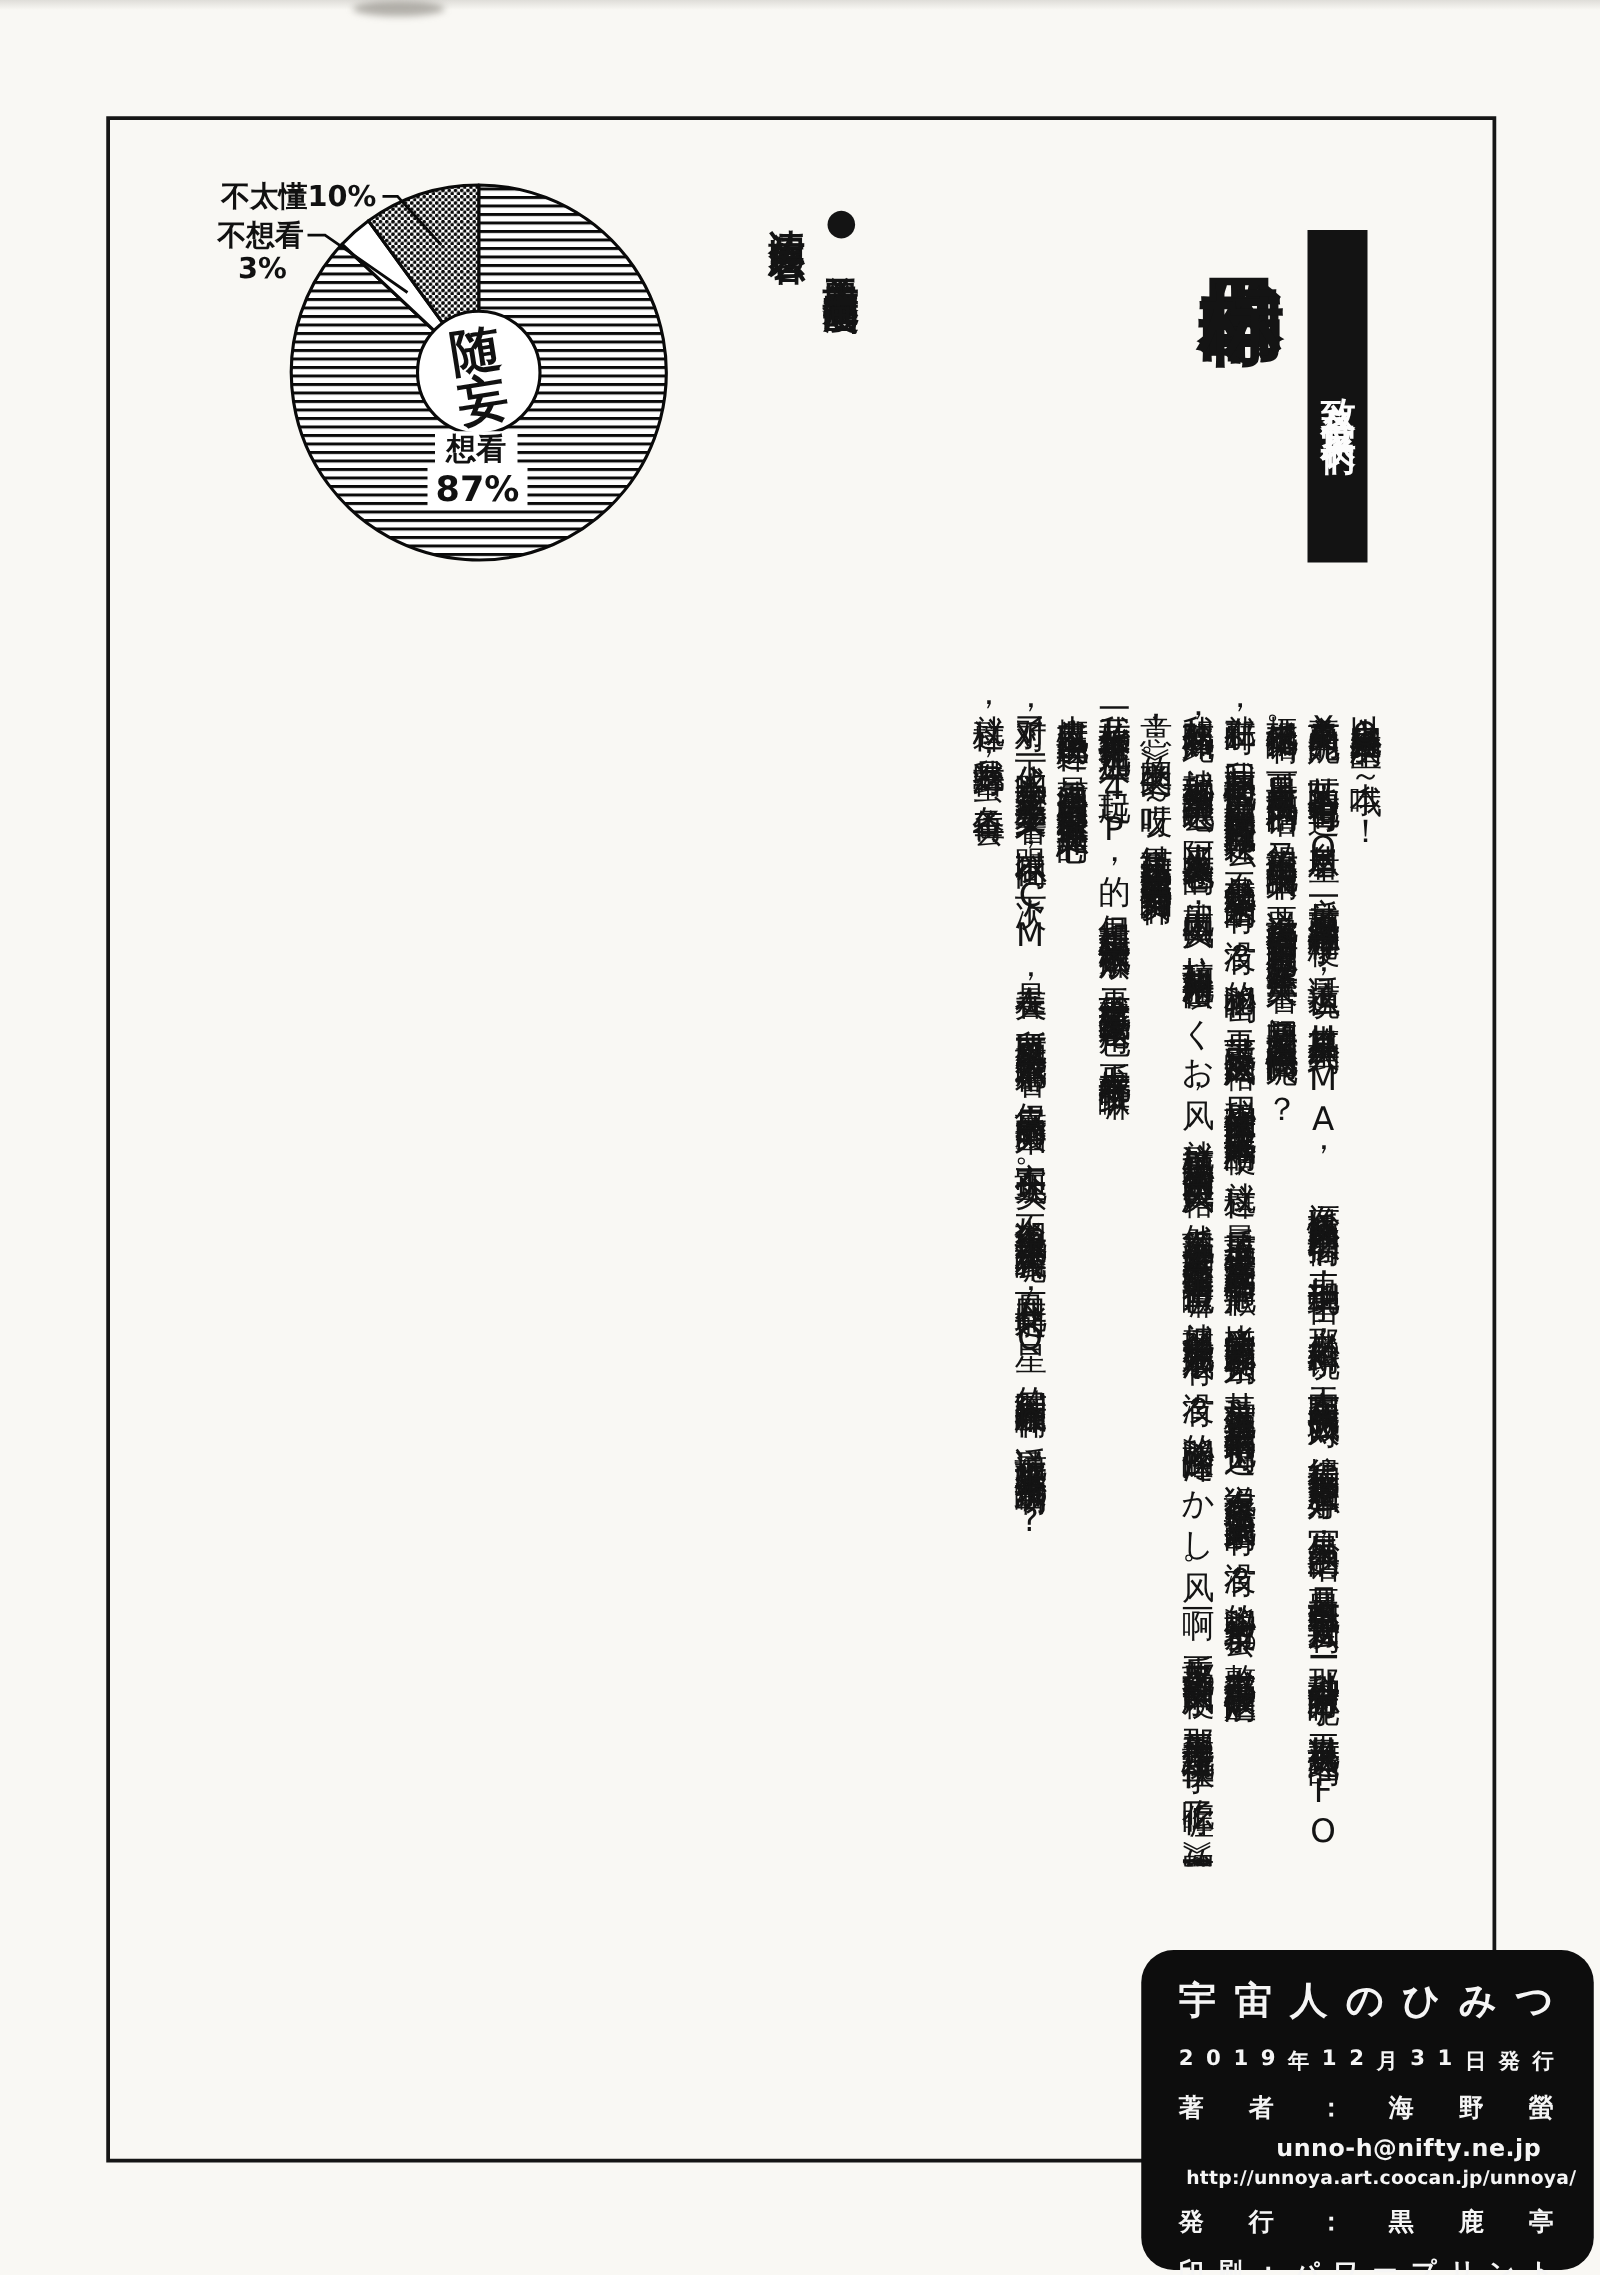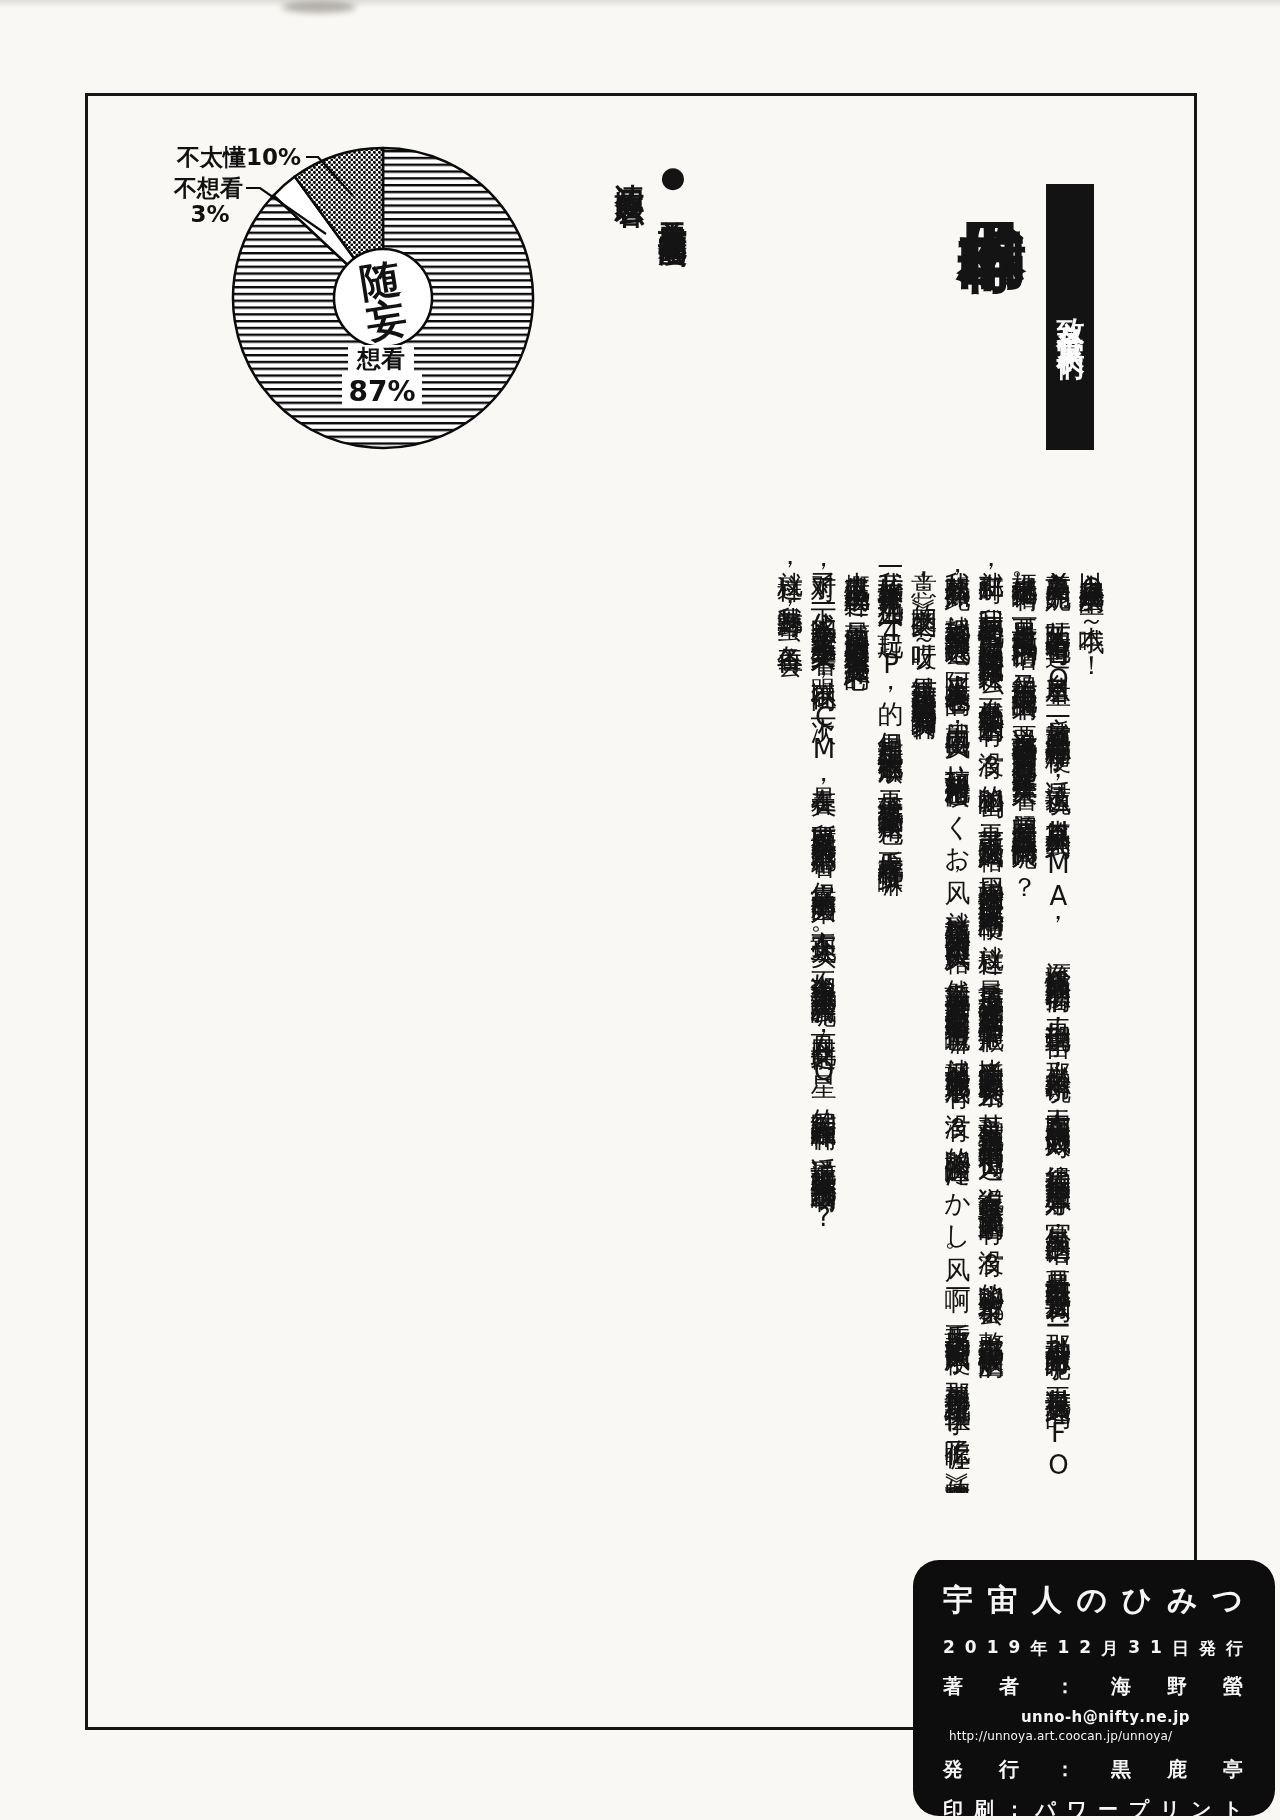--- a/index.html
+++ b/index.html
@@ -40,22 +40,22 @@
     font-size:26px;line-height:33.5px;letter-spacing:2.2px;overflow:hidden}
   .body-text p{margin:0;padding:0}
 
   
   .pub-box{position:absolute;left:913px;top:1560px;width:362px;height:256px;
     background:#0d0d0d;border-radius:26px;color:#f5f5f5;
     padding:20px 30px 0 30px;box-sizing:border-box;z-index:5}
   .pub-title{font-size:30px;font-weight:800;width:300px}
   .pub-date{font-size:17px;font-weight:600;margin-top:16px;width:300px}
   .pub-line{font-size:20px;font-weight:600;margin-top:13px;width:300px}
-  .pub-email{font-size:15px;font-weight:700;margin:8px 0 0 78px;letter-spacing:.4px}
-  .pub-url{font-size:12px;font-weight:400;margin:3px 0 0 6px;letter-spacing:.2px}
+  .pub-email{font-size:19px;font-weight:700;margin:8px 0 0 78px;letter-spacing:.4px}
+  .pub-url{font-size:15px;font-weight:700;margin:3px 0 0 6px;letter-spacing:.2px}
   .justify-chars{display:flex;justify-content:space-between}
 </style>
 </head>
 <body>
 
 <div class="scan-top"></div>
 <div class="smudge"></div>
 
 <div class="frame"></div>
 

